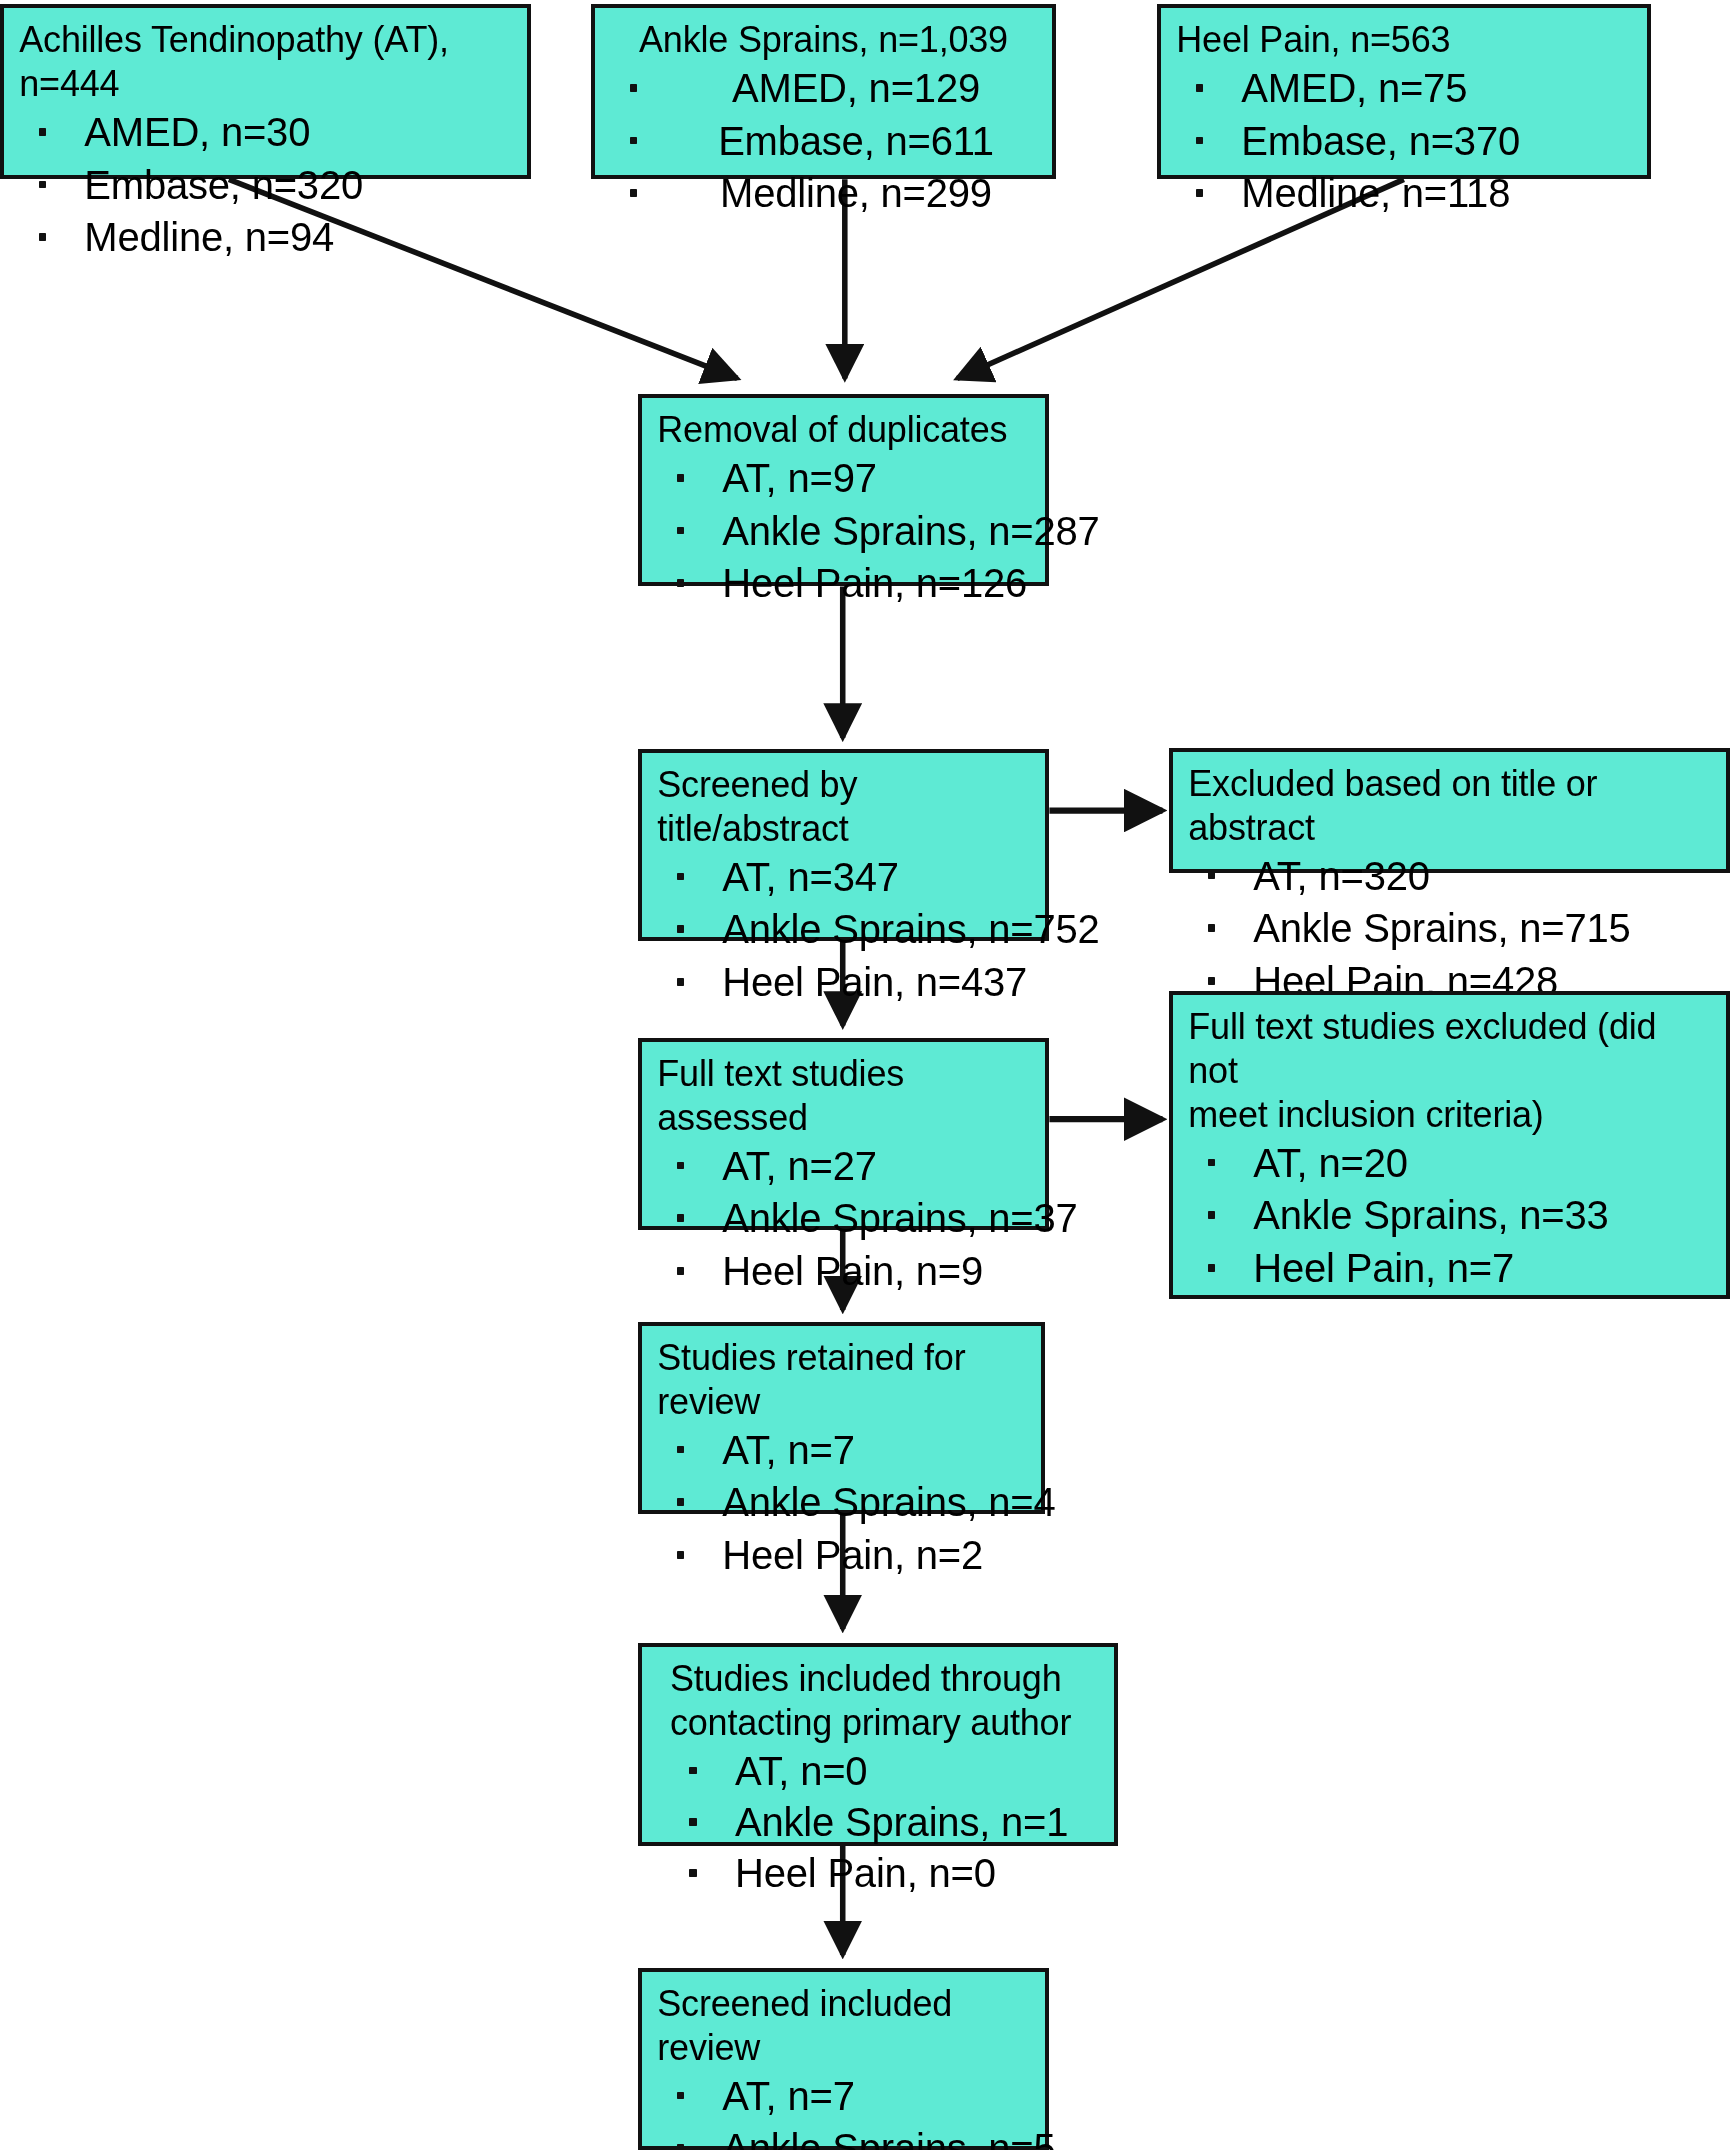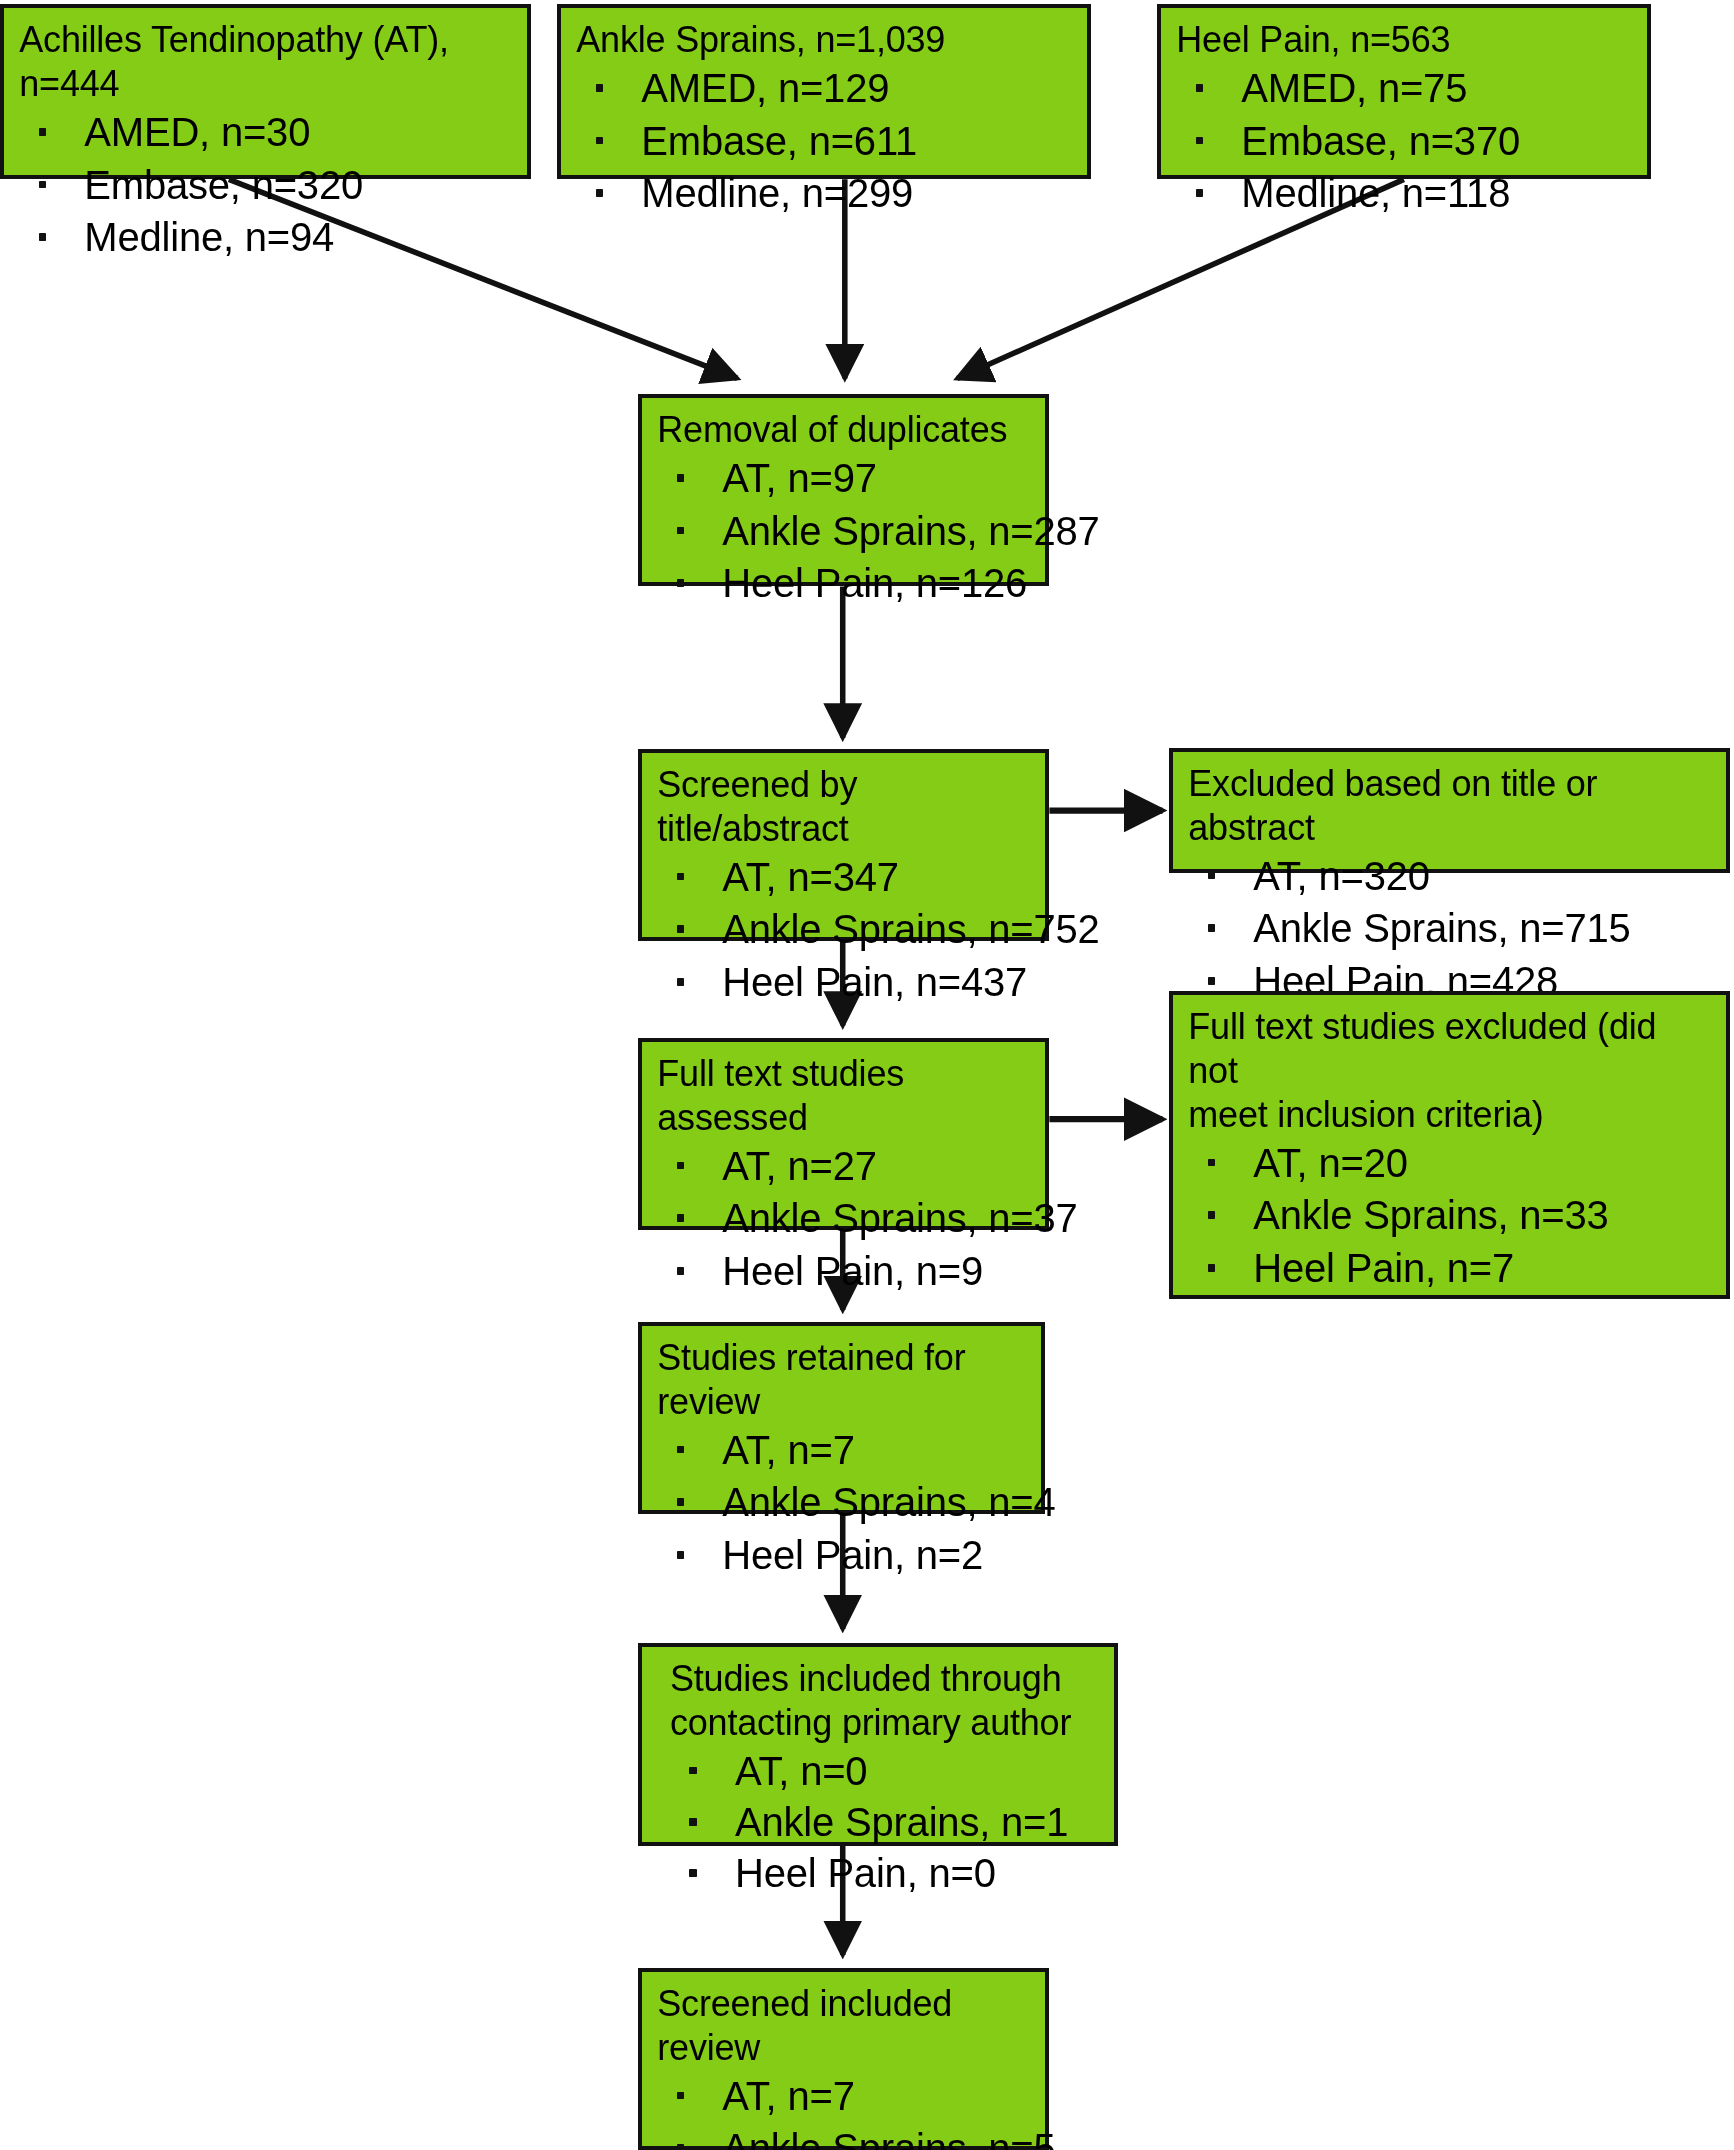--- a/index.html
+++ b/index.html
@@ -13,21 +13,21 @@
     height: 2151px;
     background: #ffffff;
     font-family: "Liberation Sans", sans-serif;
     color: #000000;
     overflow: hidden;
   }
   .flow-box {
     position: absolute;
     box-sizing: border-box;
     border: 4.9px solid #111111;
-    background: #84cc16;
+    background: #5eead4;
     padding: 9.7px 15.3px 7px 15.3px;
   }
   .box-title {
     font-size: 36px;
     line-height: 1.22;
     letter-spacing: -0.2px;
     white-space: pre-line;
     margin: 0 0 1.4px 0;
   }
   .box-list {
@@ -97,21 +97,21 @@
 
   <div class="flow-box" style="left:0px; top:4.2px; width:531px; height:175px;">
     <div class="box-title">Achilles Tendinopathy (AT), n=444</div>
     <ul class="box-list">
       <li>AMED, n=30</li>
       <li>Embase, n=320</li>
       <li>Medline, n=94</li>
     </ul>
   </div>
 
-  <div class="flow-box" style="left:557px; top:4.2px; width:534px; height:175px;">
+  <div class="flow-box" style="left:591px; top:4.2px; width:465px; height:175px;text-align:center;">
     <div class="box-title">Ankle Sprains, n=1,039</div>
     <ul class="box-list">
       <li>AMED, n=129</li>
       <li>Embase, n=611</li>
       <li>Medline, n=299</li>
     </ul>
   </div>
 
   <div class="flow-box" style="left:1157px; top:4.2px; width:494px; height:175px;">
     <div class="box-title">Heel Pain, n=563</div>

